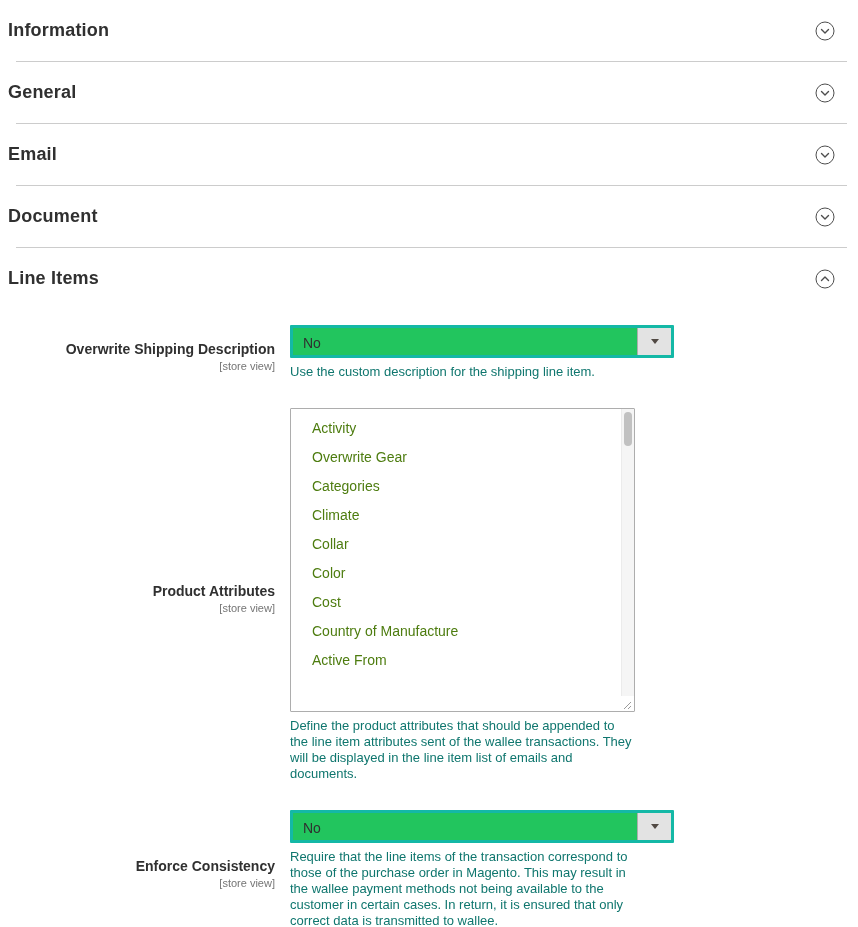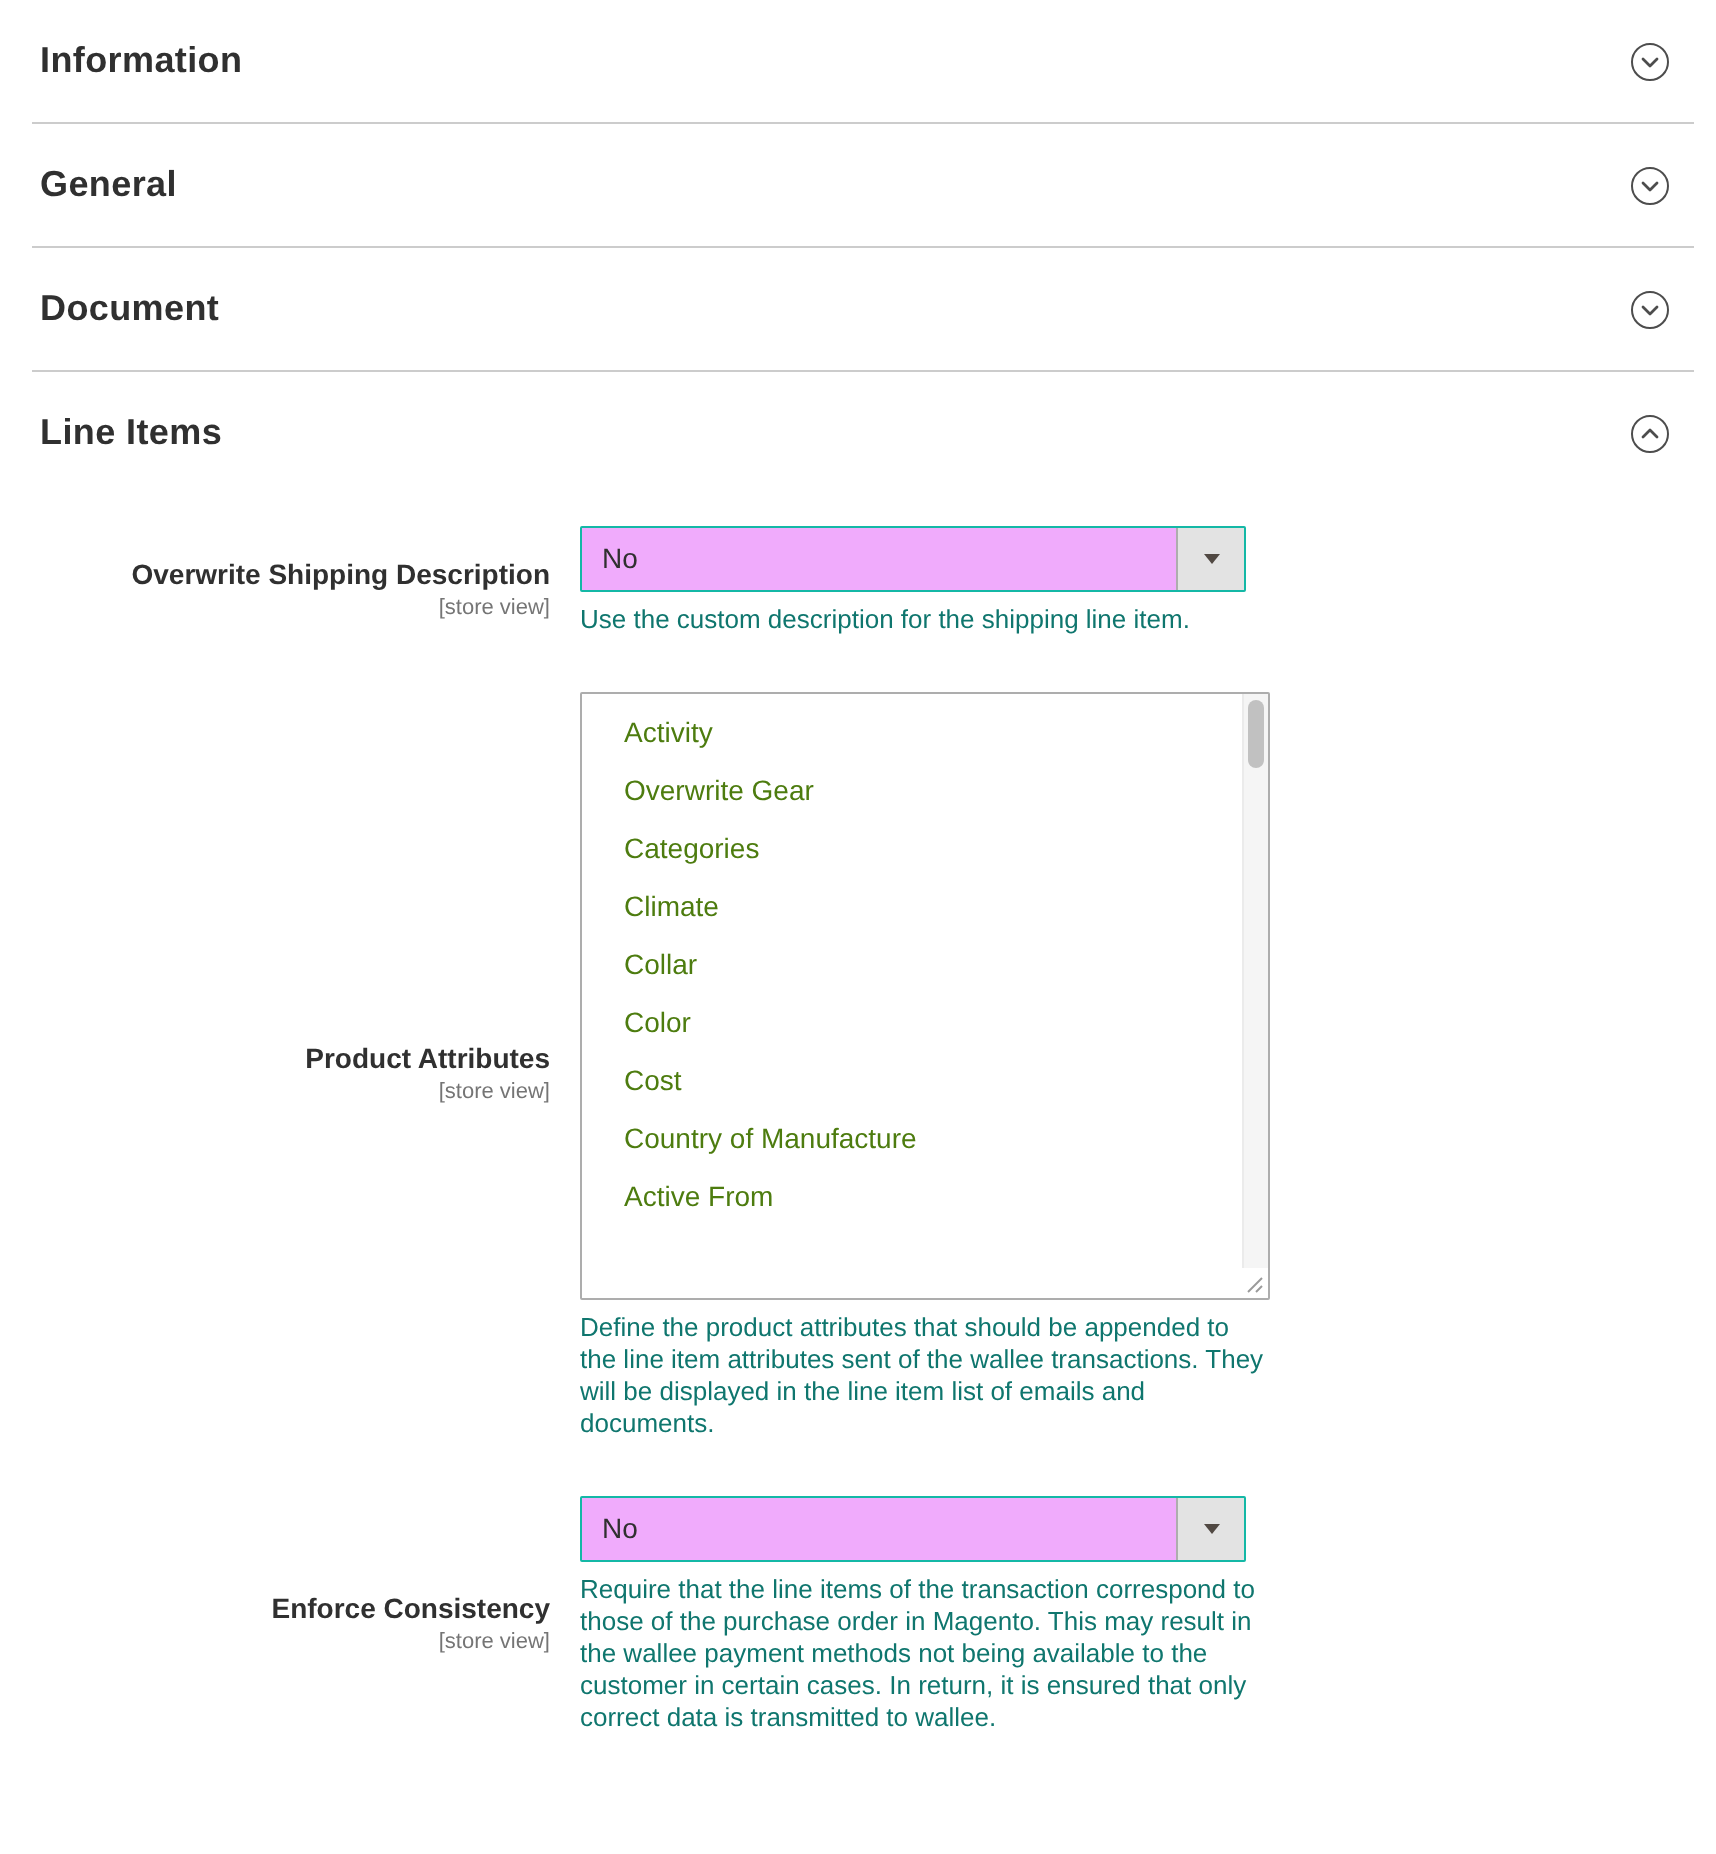--- a/index.html
+++ b/index.html
@@ -12,21 +12,21 @@
     color: #303030;
     overflow: hidden;
   }
 
   
   .section-header {
     display: flex;
     align-items: center;
     justify-content: space-between;
     height: 61px;
-    padding: 0 23px 0 20px;
+    padding: 0 23px 0 8px;
     cursor: pointer;
     background: #fff;
   }
   .section-title {
     font-size: 18px;
     font-weight: 700;
     color: #303030;
     letter-spacing: 0.2px;
   }
   .toggle-icon { display: inline-flex; }
@@ -67,25 +67,25 @@
   }
   .field-value-col {
     margin-left: 15px;
     width: 345px;
     flex: 0 0 345px;
   }
 
   
   .select-box {
     position: relative;
-    width: 333px;
+    width: 384px;
     height: 33px;
-    border: 1px solid #14b8a6;
+    border: 3px solid #14b8a6;
     border-radius: 1px;
-    background: #f0abfc;
+    background: #22c55e;
     cursor: pointer;
   }
   .select-value {
     position: absolute;
     left: 10px;
     top: 0;
     line-height: 31px;
     font-size: 14px;
     color: #303030;
   }
@@ -186,20 +186,32 @@
       <span class="toggle-icon">
         <svg width="20" height="20" viewBox="0 0 20 20">
           <circle cx="10" cy="10" r="9" fill="none" stroke="#4d4d4d" stroke-width="1"></circle>
           <polyline points="6.5,8.5 10,12 13.5,8.5" fill="none" stroke="#4d4d4d" stroke-width="1.4" stroke-linecap="round" stroke-linejoin="round"></polyline>
         </svg>
       </span>
     </header>
     <div class="divider"></div>
   </section>
 
+  <section>
+    <header class="section-header">
+      <span class="section-title">Email</span>
+      <span class="toggle-icon">
+        <svg width="20" height="20" viewBox="0 0 20 20">
+          <circle cx="10" cy="10" r="9" fill="none" stroke="#4d4d4d" stroke-width="1"></circle>
+          <polyline points="6.5,8.5 10,12 13.5,8.5" fill="none" stroke="#4d4d4d" stroke-width="1.4" stroke-linecap="round" stroke-linejoin="round"></polyline>
+        </svg>
+      </span>
+    </header>
+    <div class="divider"></div>
+  </section>
 
   <section>
     <header class="section-header">
       <span class="section-title">Document</span>
       <span class="toggle-icon">
         <svg width="20" height="20" viewBox="0 0 20 20">
           <circle cx="10" cy="10" r="9" fill="none" stroke="#4d4d4d" stroke-width="1"></circle>
           <polyline points="6.5,8.5 10,12 13.5,8.5" fill="none" stroke="#4d4d4d" stroke-width="1.4" stroke-linecap="round" stroke-linejoin="round"></polyline>
         </svg>
       </span>

